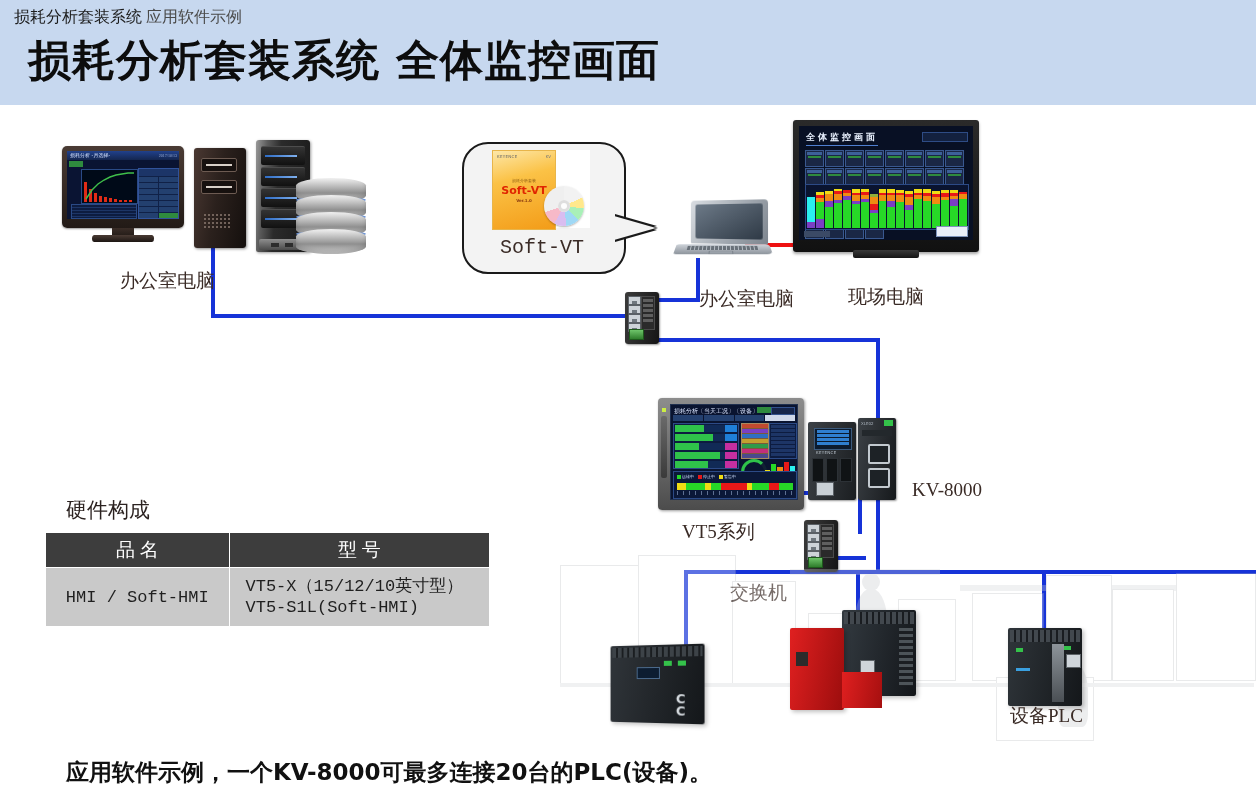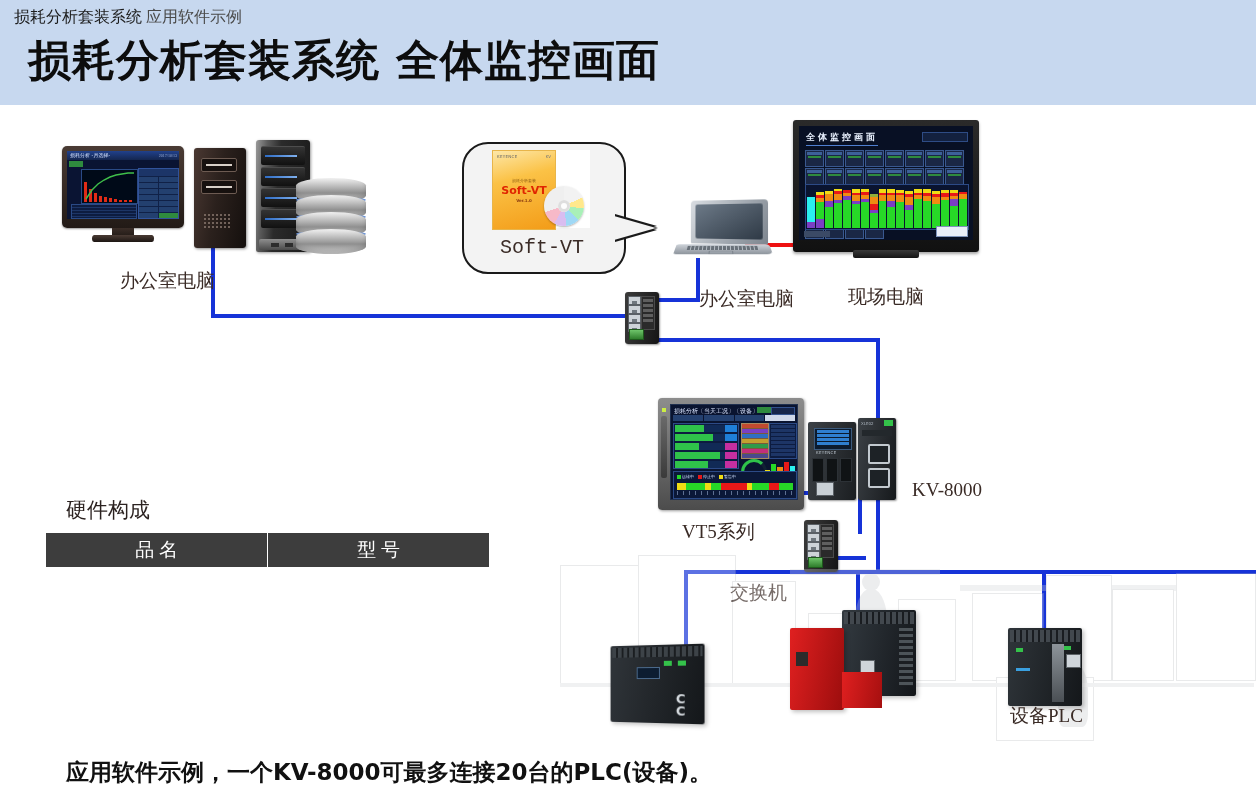--- a/index.html
+++ b/index.html
@@ -1237,16 +1237,23 @@
 
 <div id="hw-heading">硬件构成</div>
 <table id="hw-table">
   <thead>
     <tr>
       <th>品 名</th>
       <th>型 号</th>
     </tr>
   </thead>
   <tbody>
+    <tr class="odd">
+      <td class="name">HMI / Soft-HMI</td>
+      <td class="model multiline">
+        <div>VT5-X（15/12/10英寸型）</div>
+        <div>VT5-S1L(Soft-HMI)</div>
+      </td>
+    </tr>
   </tbody>
 </table>
 
 <div id="footnote">应用软件示例，一个KV-8000可最多连接20台的PLC(设备)。</div>
 
 </body></html>

